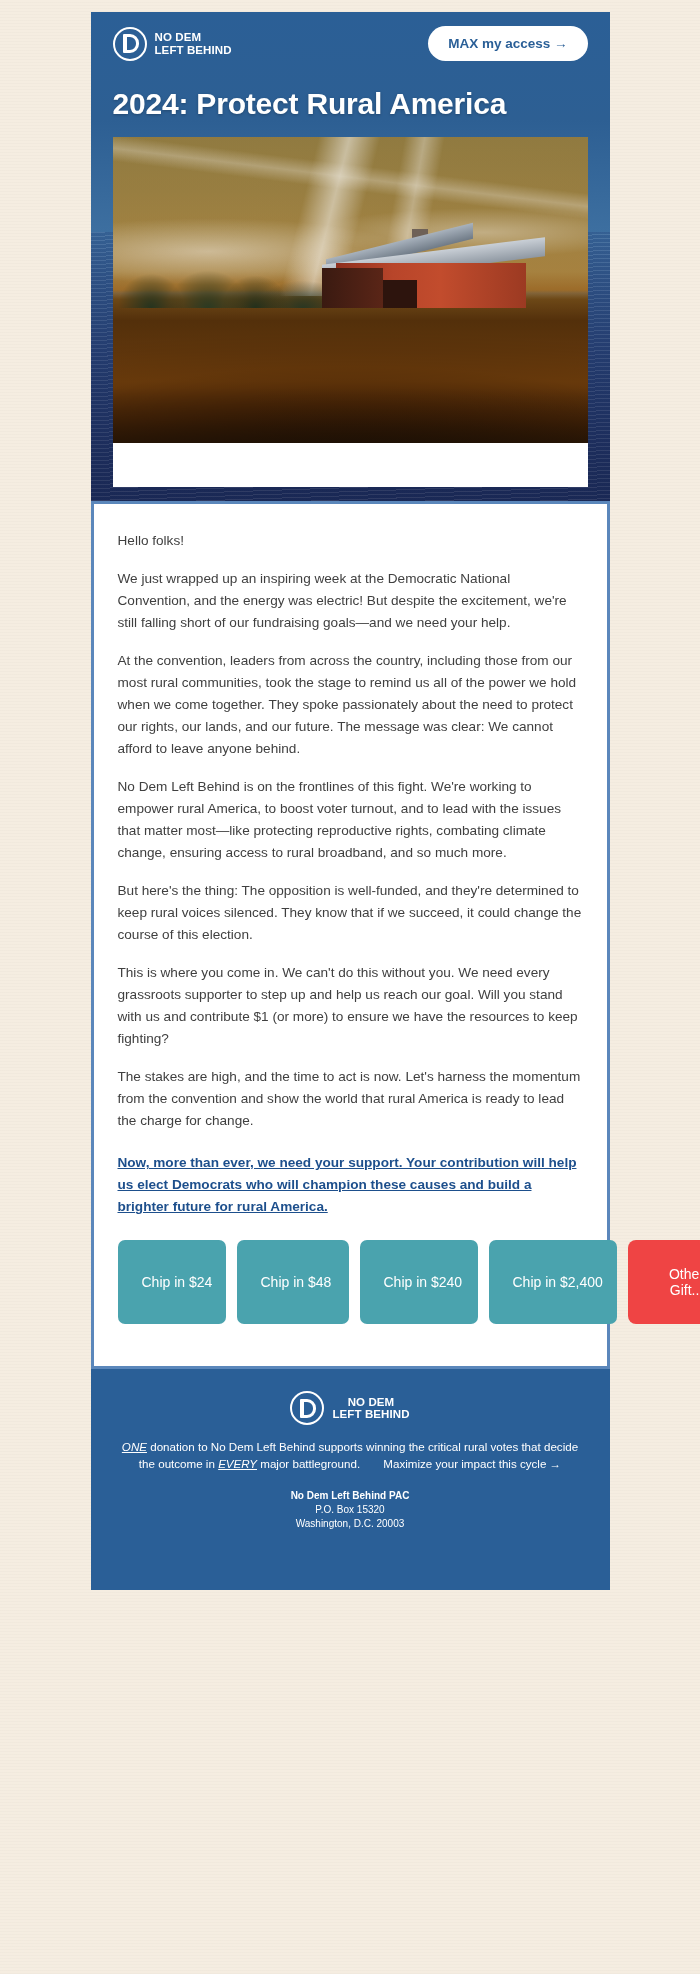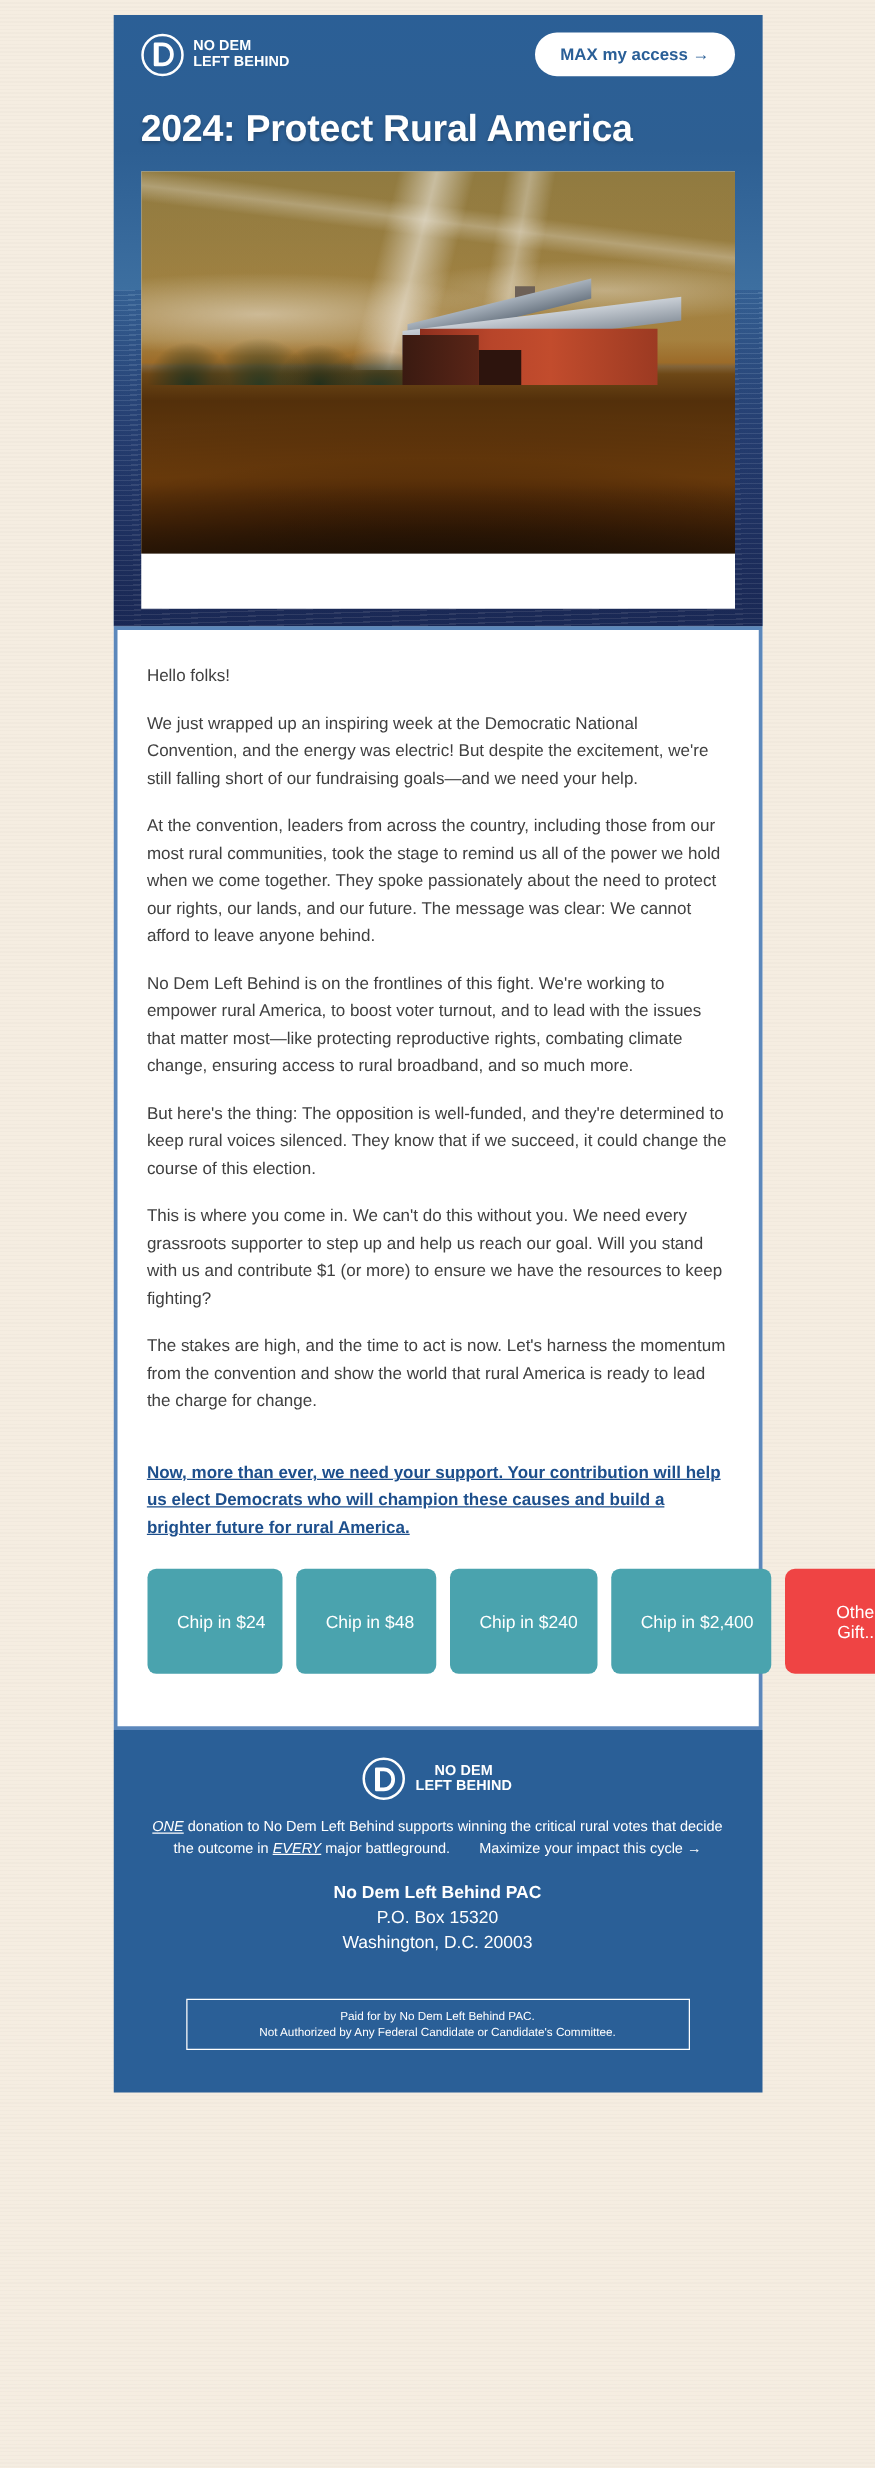--- a/index.html
+++ b/index.html
@@ -209,21 +209,21 @@
     margin-bottom: 16px;
   }
   .body-card p:last-of-type { margin-bottom: 0; }
   .emphasis-link {
     display: block;
     color: #1d4f8c;
     font-size: 13.6px;
     line-height: 1.62;
     font-weight: bold;
     text-decoration: underline;
-    margin: 35px 0 22px 0;
+    margin: 20px 0 22px 0;
     cursor: pointer;
   }
 
   .donate-col {
     display: flex;
     flex-direction: row;
     gap: 11px;
     margin: 6px 0 20px 0;
   }
   .chip-btn {
@@ -273,23 +273,23 @@
     margin-bottom: 14px;
   }
   .footer-tagline {
     font-size: 11.6px;
     line-height: 1.45;
     margin-bottom: 16px;
   }
   .footer-tagline u { text-decoration: underline; font-style: italic; }
   .footer-tagline b { font-weight: normal; margin-left: 20px; }
   .pac-block {
-    font-size: 14px;
+    font-size: 10px;
     line-height: 1.42;
-    margin-bottom: 35px;
+    margin-bottom: 24px;
   }
   .pac-block .pac-name { font-weight: bold; }
   .disclaimer {
     border: 1.5px solid #ffffff;
     padding: 6px 8px;
     font-size: 9.4px;
     line-height: 1.45;
     margin: 0 32px;
   }
 </style>
@@ -371,19 +371,15 @@
     </div>
 
     <div class="footer-tagline"><u>ONE</u><span> donation to No Dem Left Behind supports winning the critical rural votes that decide the outcome in </span><u>EVERY</u><span> major battleground. </span><b>Maximize your impact this cycle →</b></div>
 
     <div class="pac-block">
       <div class="pac-name">No Dem Left Behind PAC</div>
       <div>P.O. Box 15320</div>
       <div>Washington, D.C. 20003</div>
     </div>
 
-    <div class="disclaimer">
-      <div>Paid for by No Dem Left Behind PAC.</div>
-      <div>Not Authorized by Any Federal Candidate or Candidate's Committee.</div>
-    </div>
   </div>
 
 </div>
 
 </body></html>

